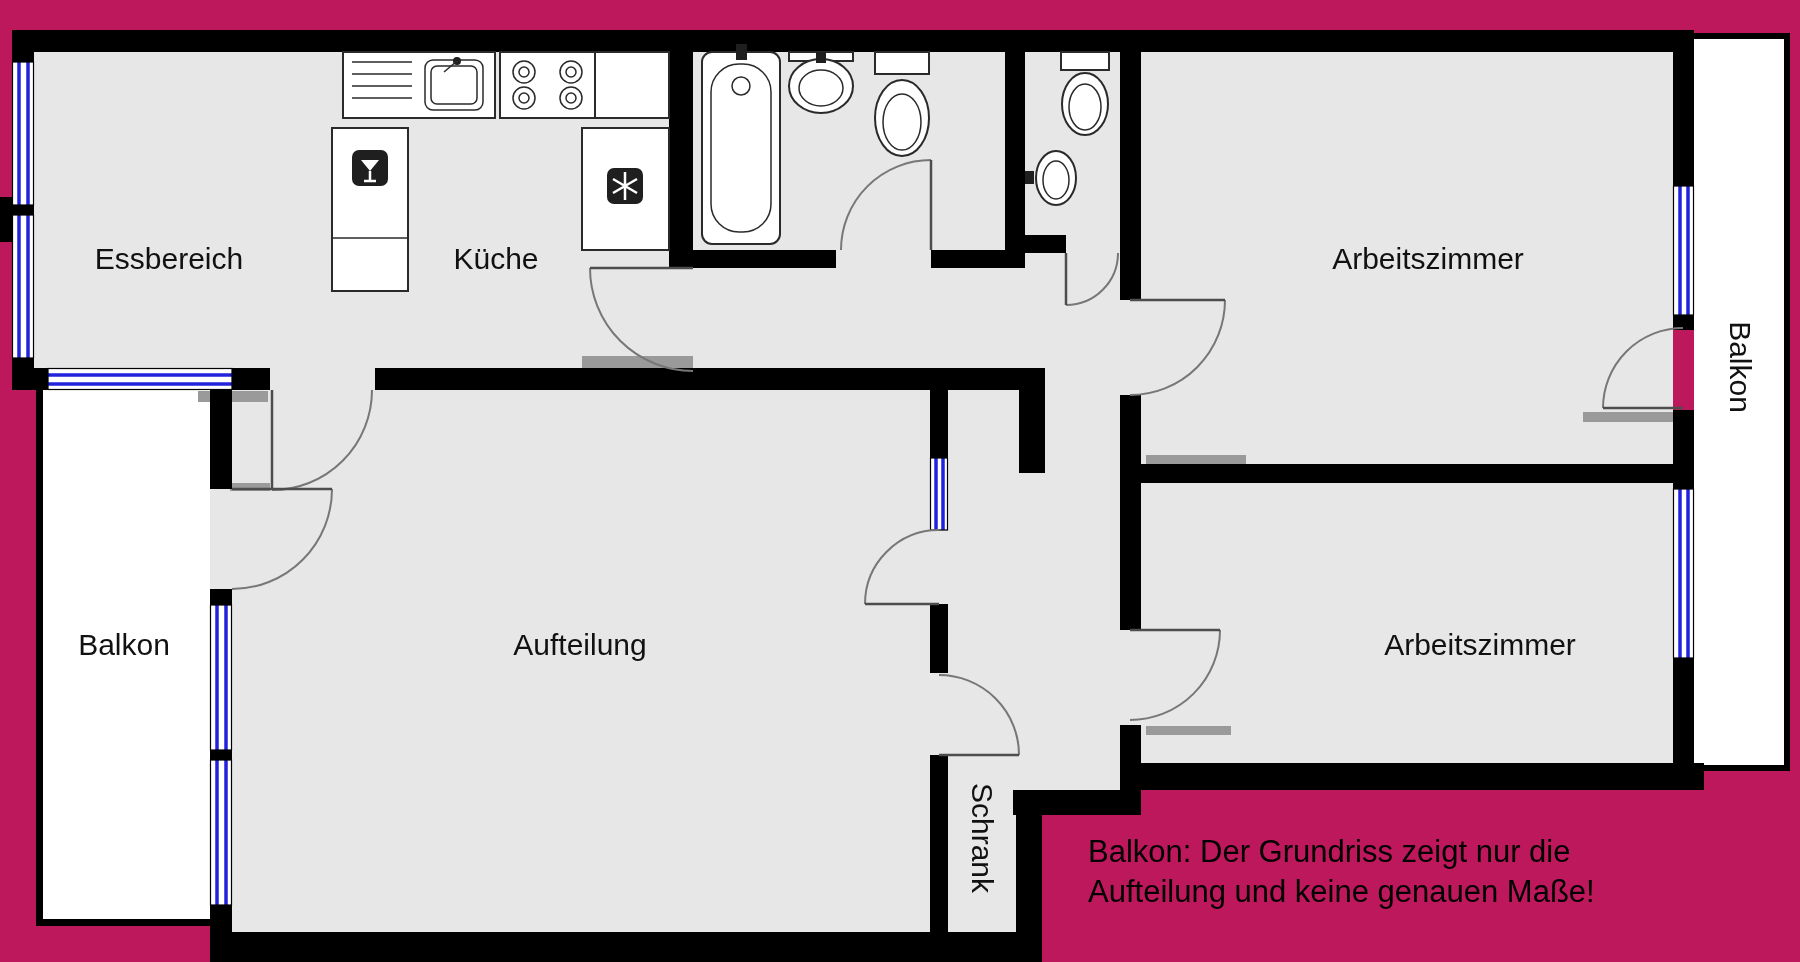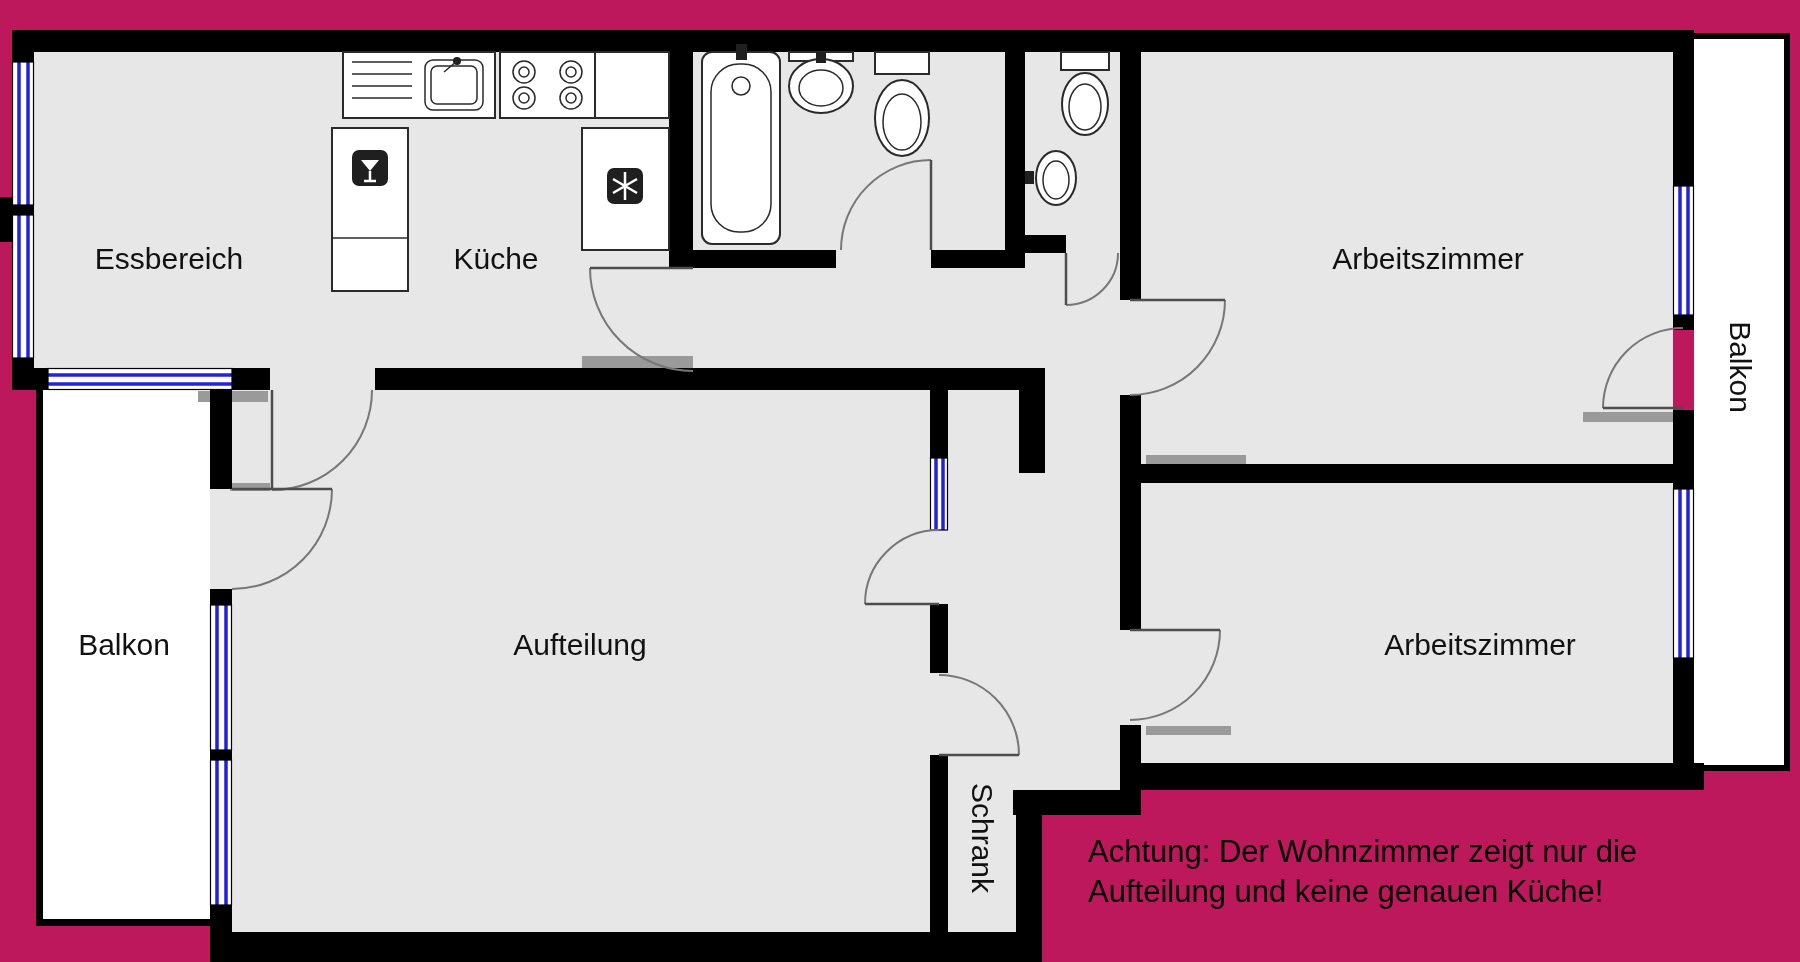--- a/index.html
+++ b/index.html
@@ -297,16 +297,16 @@
   <div class="label" style="left:169px;top:259px">Essbereich</div>
   <div class="label" style="left:496px;top:259px">Küche</div>
   <div class="label" style="left:1428px;top:259px">Arbeitszimmer</div>
   <div class="label vertical" style="left:1740px;top:367px">Balkon</div>
   <div class="label" style="left:124px;top:645px">Balkon</div>
   <div class="label" style="left:580px;top:645px">Aufteilung</div>
   <div class="label" style="left:1480px;top:645px">Arbeitszimmer</div>
   <div class="label vertical" style="left:982px;top:838px">Schrank</div>
 
   <div class="note" style="left:1088px;top:832px">
-    <span>Achtung: Der Wohnzimmer zeigt nur die</span>
-    <span>Aufteilung und keine genauen Küche!</span>
+    <span>Balkon: Der Grundriss zeigt nur die</span>
+    <span>Aufteilung und keine genauen Maße!</span>
   </div>
 </div>
 
 </body></html>

